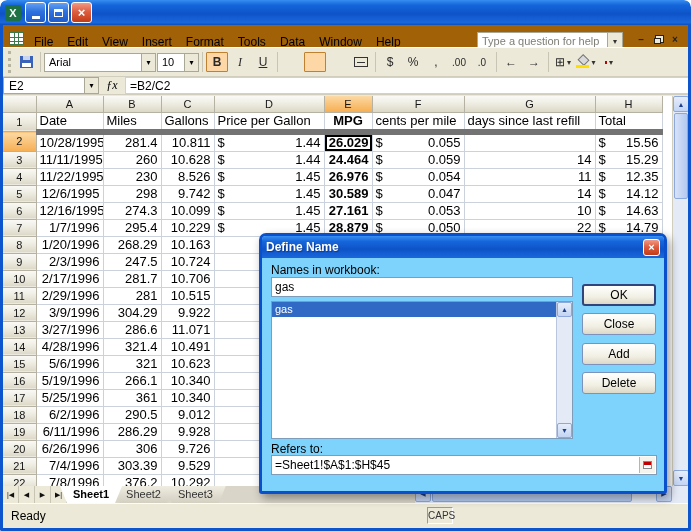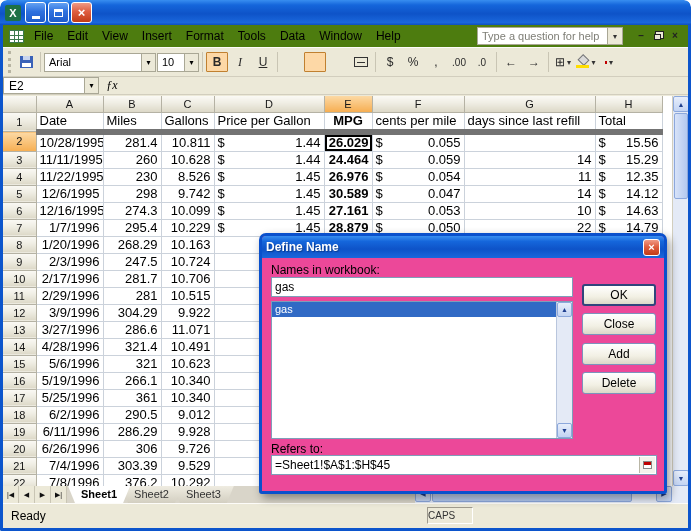--- a/index.html
+++ b/index.html
@@ -19,21 +19,21 @@
     background:linear-gradient(180deg,#63A1F2,#2F71DE 45%,#1E5BCB);color:#fff;font:bold 12px/1 "Liberation Sans",sans-serif}
   .tb-btn.close{background:linear-gradient(180deg,#F09A86,#DF5E40 45%,#C23B17);font-size:13px}
   .g-min{display:block;width:8px;height:3px;background:#fff;margin-top:10px}
   .g-max{display:block;width:9px;height:8px;border:1px solid #fff;border-top:3px solid #fff}
   .btn-cluster{display:flex;gap:2px}
 
   
   .frame{position:absolute;top:25px;left:0;right:0;bottom:0;border:3px solid #0C55CC;border-top:none;background:#ECE9D8;overflow:hidden}
 
   
-  .menubar{position:absolute;top:0;left:0;right:0;height:22px;display:flex;align-items:center;padding:7px 3px;font-size:12px;background:#4d7c0f}
+  .menubar{position:absolute;top:0;left:0;right:0;height:22px;display:flex;padding:7px 3px;font-size:12px;background:#a16207}
   .sheet-ico{width:15px;height:13px;border:1px solid #3C7A4C;background:
      linear-gradient(#fff,#fff);margin:0 3px;position:relative}
   .sheet-ico::before{content:"";position:absolute;left:0;top:4px;width:100%;height:1px;background:#3C7A4C;box-shadow:0 4px 0 #3C7A4C}
   .sheet-ico::after{content:"";position:absolute;left:4px;top:0;width:1px;height:100%;background:#3C7A4C;box-shadow:4px 0 0 #3C7A4C}
   .menu-item{padding:3px 7px;color:#000}
   .helpbox{margin-left:auto;width:146px;height:18px;background:#fff;border:1px solid #A9A795;display:flex;align-items:center}
   .helpbox .ph{flex:1;color:#7E7E76;font-size:11px;padding-left:4px;white-space:nowrap;overflow:hidden}
   .helpbox .arw{width:15px;height:100%;border-left:1px solid #A9A795;background:#ECE9D8;font-size:8px;display:flex;align-items:center;justify-content:center;color:#333}
   .win-mini{display:flex;gap:1px;margin-left:10px;margin-right:2px}
   .wm-btn{width:16px;height:15px;display:flex;align-items:center;justify-content:center;color:#222;font:bold 10px/1 "Liberation Sans",sans-serif}
@@ -93,37 +93,37 @@
   
   .vscroll{position:absolute;top:71px;right:0;width:16px;height:390px;background:#E4EAF6;border-left:1px solid #D2CEBE}
   .sbtn{width:16px;height:16px;background:linear-gradient(180deg,#E7EEFB,#C3D4F3);border:1px solid #8CA8DC;border-radius:2px;
     display:flex;align-items:center;justify-content:center;font-size:7px;color:#1F3F8F}
   .vthumb{position:absolute;top:17px;left:1px;width:14px;height:86px;background:linear-gradient(90deg,#D8E3F8,#B3C9F0);border:1px solid #8CA8DC;border-radius:2px}
   .vscroll .dn{position:absolute;bottom:0}
 
   
   .tabrow{position:absolute;top:461px;left:0;right:0;height:17px;background:#D9D5C9;display:flex;align-items:stretch}
   .tnav{width:16px;background:#ECE9D8;border-right:1px solid #C9C5B4;display:flex;align-items:center;justify-content:center;font-size:7px;color:#111}
-  .tabs{display:flex;align-items:stretch;margin-left:10px}
+  .tabs{display:flex;align-items:stretch;margin-left:2px}
   .stab{padding:0 13px;font-size:11px;line-height:17px;color:#333;background:linear-gradient(180deg,#EFECE1,#D3CFC1);
     clip-path:polygon(0 0,100% 0,calc(100% - 7px) 100%,7px 100%);margin-left:-9px}
   .stab.active{background:#fff;color:#000;font-weight:bold;z-index:2}
   .hscroll{position:absolute;left:412px;top:0;width:257px;height:17px;background:#E4EAF6;display:flex}
   .hthumb{position:absolute;left:17px;top:0;width:200px;height:16px;background:linear-gradient(180deg,#D8E3F8,#B3C9F0);border:1px solid #8CA8DC;border-radius:2px}
   .hscroll .rt{position:absolute;right:0}
   .corner{position:absolute;right:0;top:0;width:16px;height:17px;background:#E4EAF6}
 
   
   .statusbar{position:absolute;top:478px;left:0;right:0;bottom:0;background:#ECE9D8;border-top:1px solid #FDFCF9;font-size:12px}
   .statusbar .mode{position:absolute;left:8px;top:5px}
-  .kbox{position:absolute;left:424px;top:3px;width:46px;height:17px;border:1px solid;border-color:#9E9A8E #FFF #FFF #9E9A8E;
-    font-size:10px;line-height:15px;color:#333}
-
-  
-  .dialog{position:absolute;left:256px;top:208px;width:408px;height:261px;z-index:50;background:#ec4899;
+  .kbox{position:absolute;left:424px;top:3px;width:26px;height:17px;border:1px solid;border-color:#9E9A8E #FFF #FFF #9E9A8E;
+    font-size:10px;text-align:center;line-height:15px;color:#333}
+
+  
+  .dialog{position:absolute;left:256px;top:208px;width:408px;height:261px;z-index:50;background:#7dd3fc;
     border:3px solid #0A50CC;border-radius:7px 7px 3px 3px;box-shadow:3px 4px 10px rgba(0,0,0,.4)}
   .dtitle{height:22px;display:flex;align-items:center;padding:0 4px;border-radius:4px 4px 0 0;
     background:linear-gradient(180deg,#388EF0 0%,#1566DB 25%,#0E53C8 60%,#1A67DC 100%)}
   .dtitle .txt{flex:1;color:#fff;font-weight:bold;font-size:12px;text-shadow:1px 1px 1px #0A3A8C}
   .dclose{width:17px;height:17px;border-radius:3px;border:1px solid #fff;display:flex;align-items:center;justify-content:center;
     background:linear-gradient(180deg,#F09A86,#DF5E40 45%,#C23B17);color:#fff;font:bold 11px/1 "Liberation Sans",sans-serif}
   .dbody{position:relative;height:220px;font-size:12px}
   .dlabel{position:absolute;left:9px}
   .lbl-names{top:5px}
   .inp{background:#fff;border:1px solid #7F9DB9;font-size:12px;display:flex;align-items:center;padding:0 3px}
@@ -245,20 +245,23 @@
           </div>
         </span>
     </div>
 
     <div class="formulabar">
       <div class="namebox">
         <span class="txt">E2</span>
         <span class="arw">▾</span>
       </div>
       <div class="fxbtn">ƒx</div>
+      <div class="formulafield">
+        <span>=B2/C2</span>
+      </div>
     </div>
 
     <div class="gridwrap">
       <table class="grid">
         <colgroup>
             <col style="width: 33px;">
             <col style="width: 67px;">
             <col style="width: 58px;">
             <col style="width: 53px;">
             <col style="width: 110px;">

